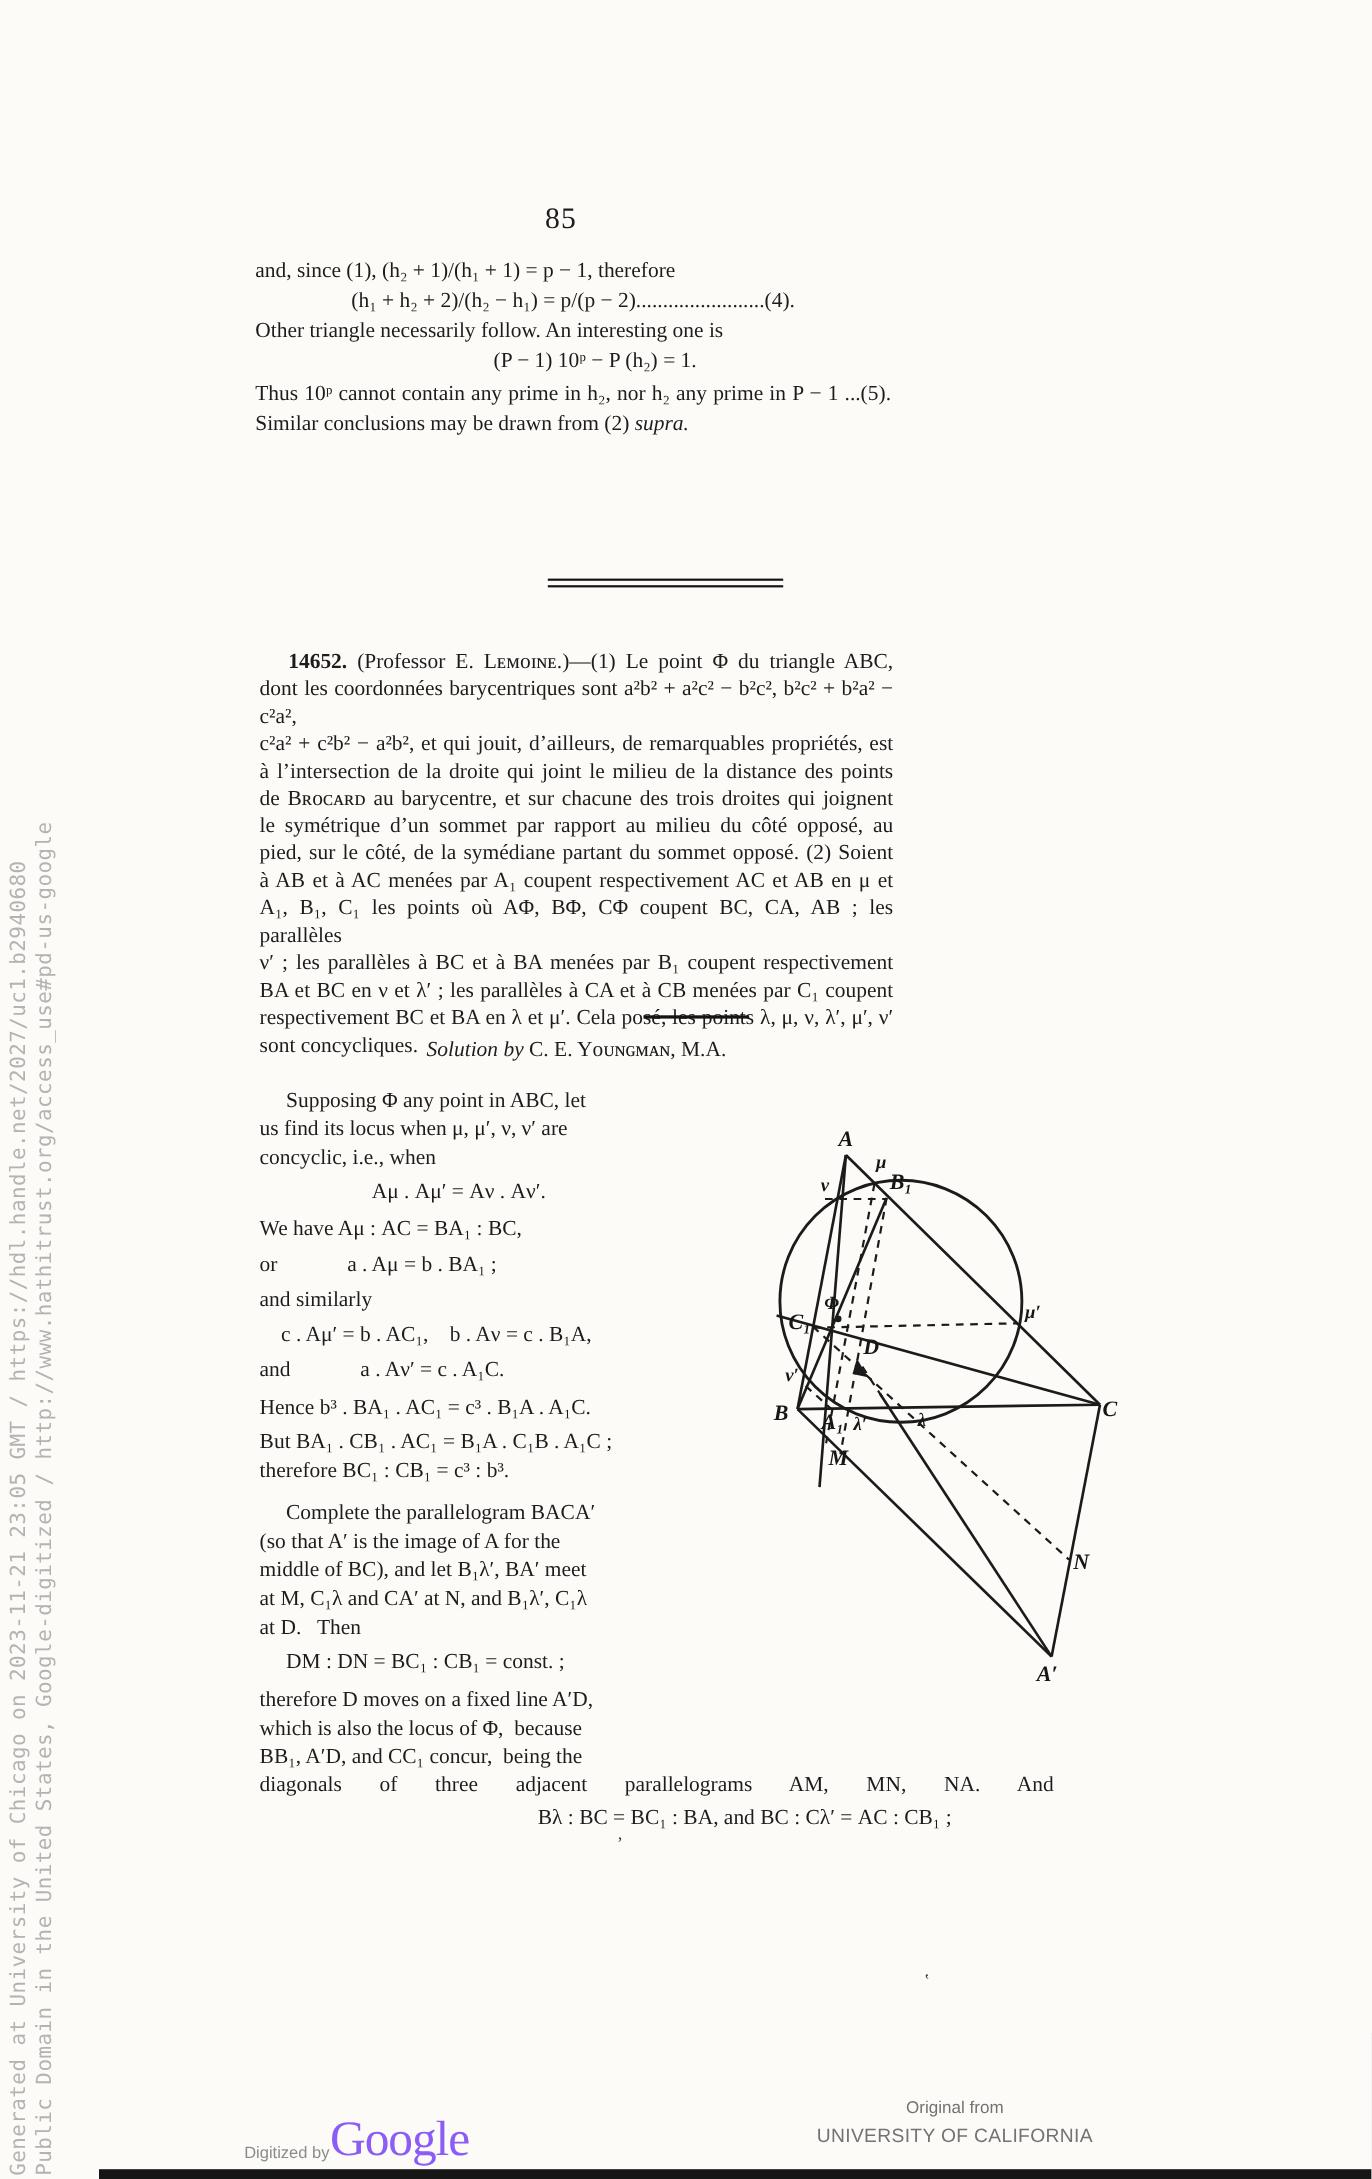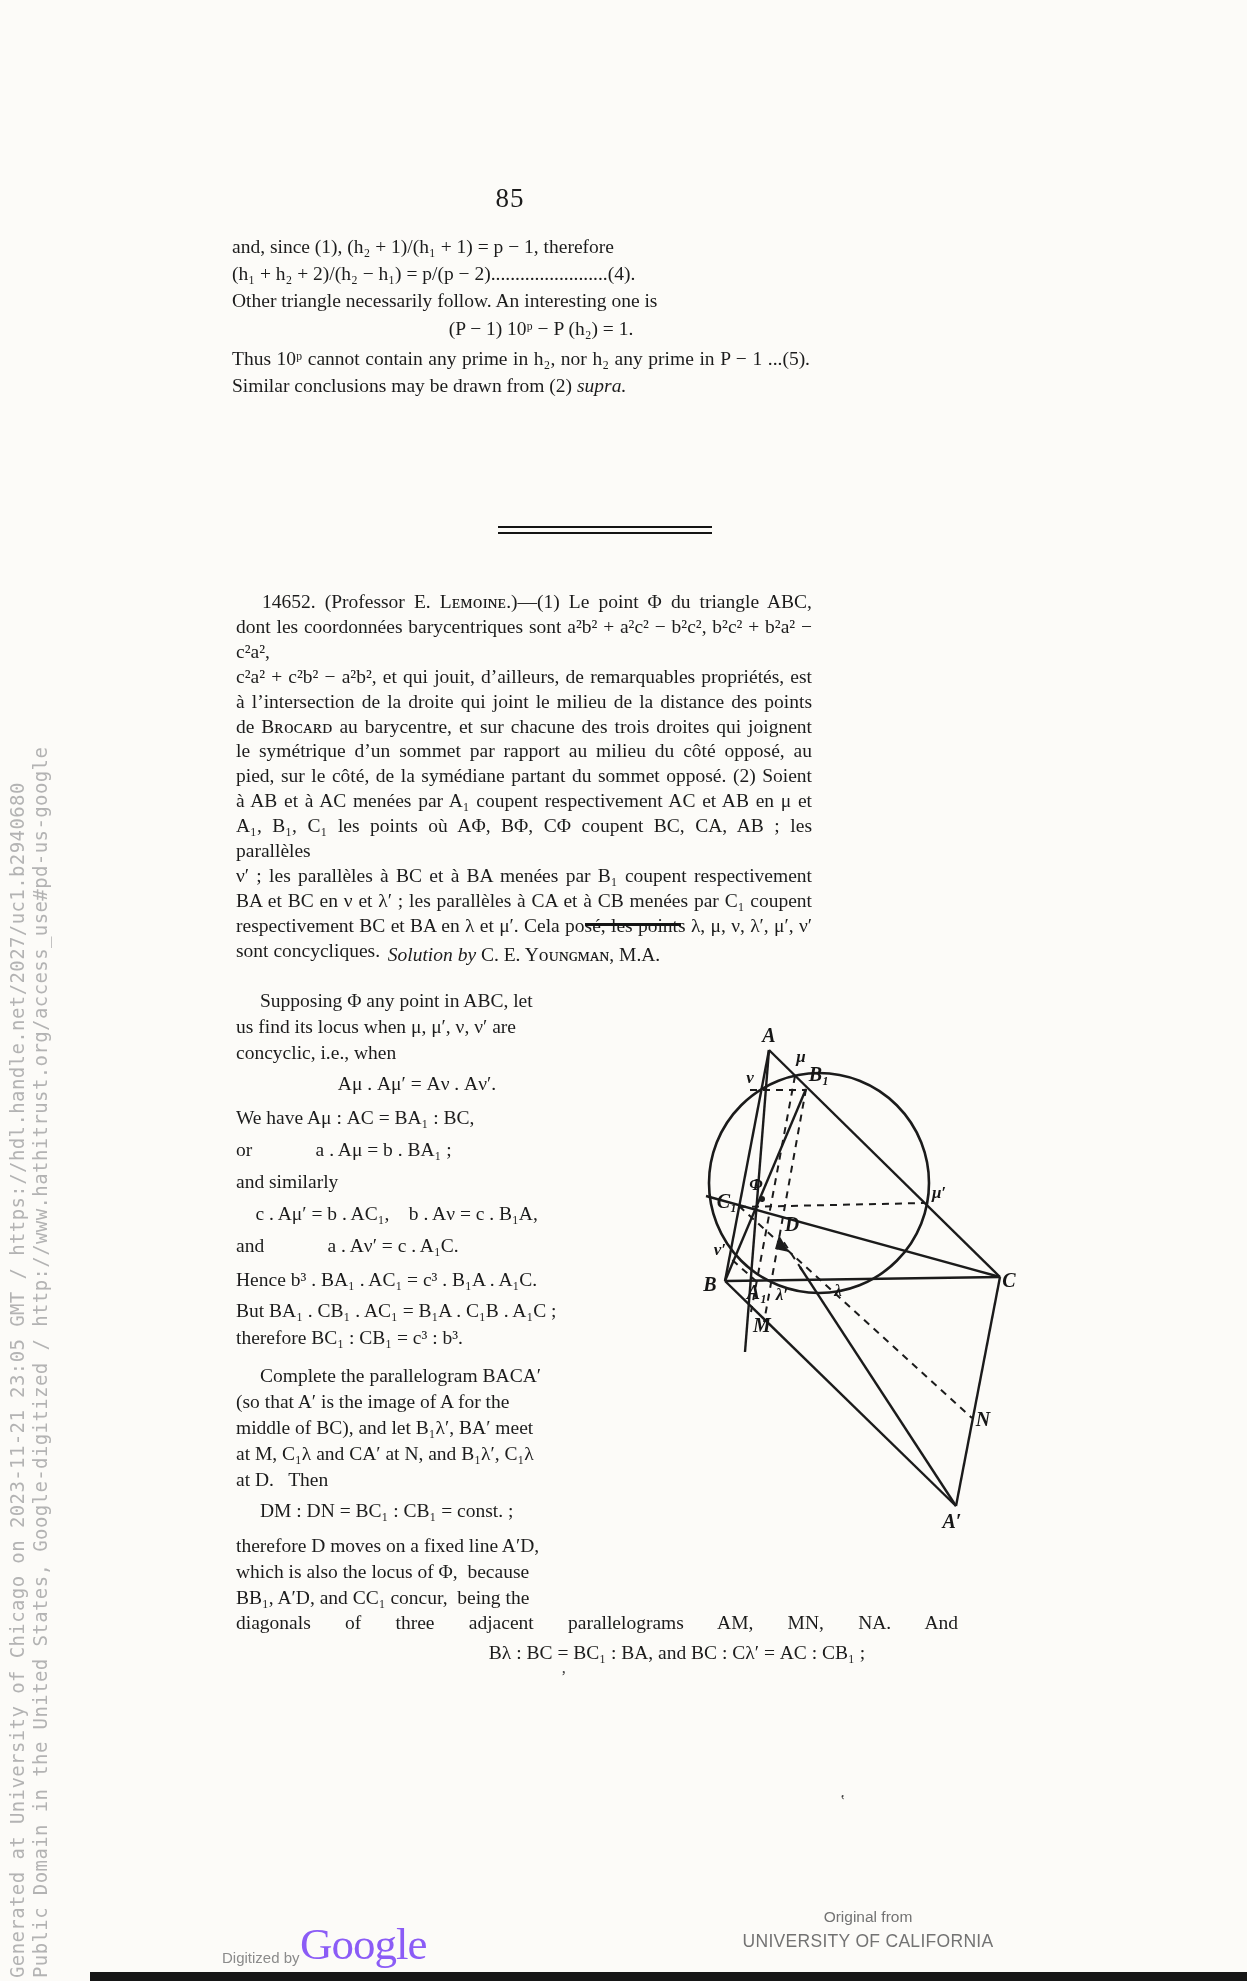--- a/index.html
+++ b/index.html
@@ -6,25 +6,25 @@
   .page{position:relative;width:1247px;height:1981px;background:#fcfbf8;
         font-family:"Liberation Serif","DejaVu Serif",serif;color:#1c1c1c;overflow:hidden;}
   
   .sidebar{position:absolute;left:6px;top:1978px;width:1330px;
            transform:rotate(-90deg);transform-origin:0 0;
            font-family:"DejaVu Sans Mono","Liberation Mono",monospace;
            font-size:19px;letter-spacing:.4px;color:#b3b3b3;line-height:23px;}
   .pagenum{position:absolute;left:420px;top:183px;width:180px;text-align:center;
            font-size:27px;letter-spacing:1px;}
   .intro{position:absolute;left:232px;top:233px;width:578px;font-size:19.5px;line-height:27.2px;}
-  .intro .eqr{text-align:left;}
+  .intro .eqr{text-align:center;}
   .intro .eqc{text-align:center;padding-left:40px;}
   .intro .jst{text-align:justify;text-align-last:justify;}
   .it{font-style:italic;}
-  .bold{font-weight:normal;margin-top:33px;}
+  .bold{font-weight:bold;margin-top:33px;}
   .divider{position:absolute;left:498px;top:526px;width:214px;height:4px;
            border-top:2.5px solid #141414;border-bottom:2.5px solid #141414;}
   .problem{position:absolute;left:236px;top:590px;width:576px;font-size:19.5px;line-height:24.9px;}
   .problem .first{text-indent:26px;}
   .just{text-align:justify;text-align-last:justify;}
   .plist .tl{text-align:justify;text-align-last:justify;}
   .solrule{position:absolute;left:585px;top:923px;width:96px;height:2.5px;background:#141414;}
   .solhead{position:absolute;left:236px;top:944px;width:576px;text-align:center;font-size:19.5px;}
   .solcol{position:absolute;left:236px;top:988px;width:362px;font-size:19.5px;line-height:26px;}
   .solcol .tl{white-space:pre-wrap;}

